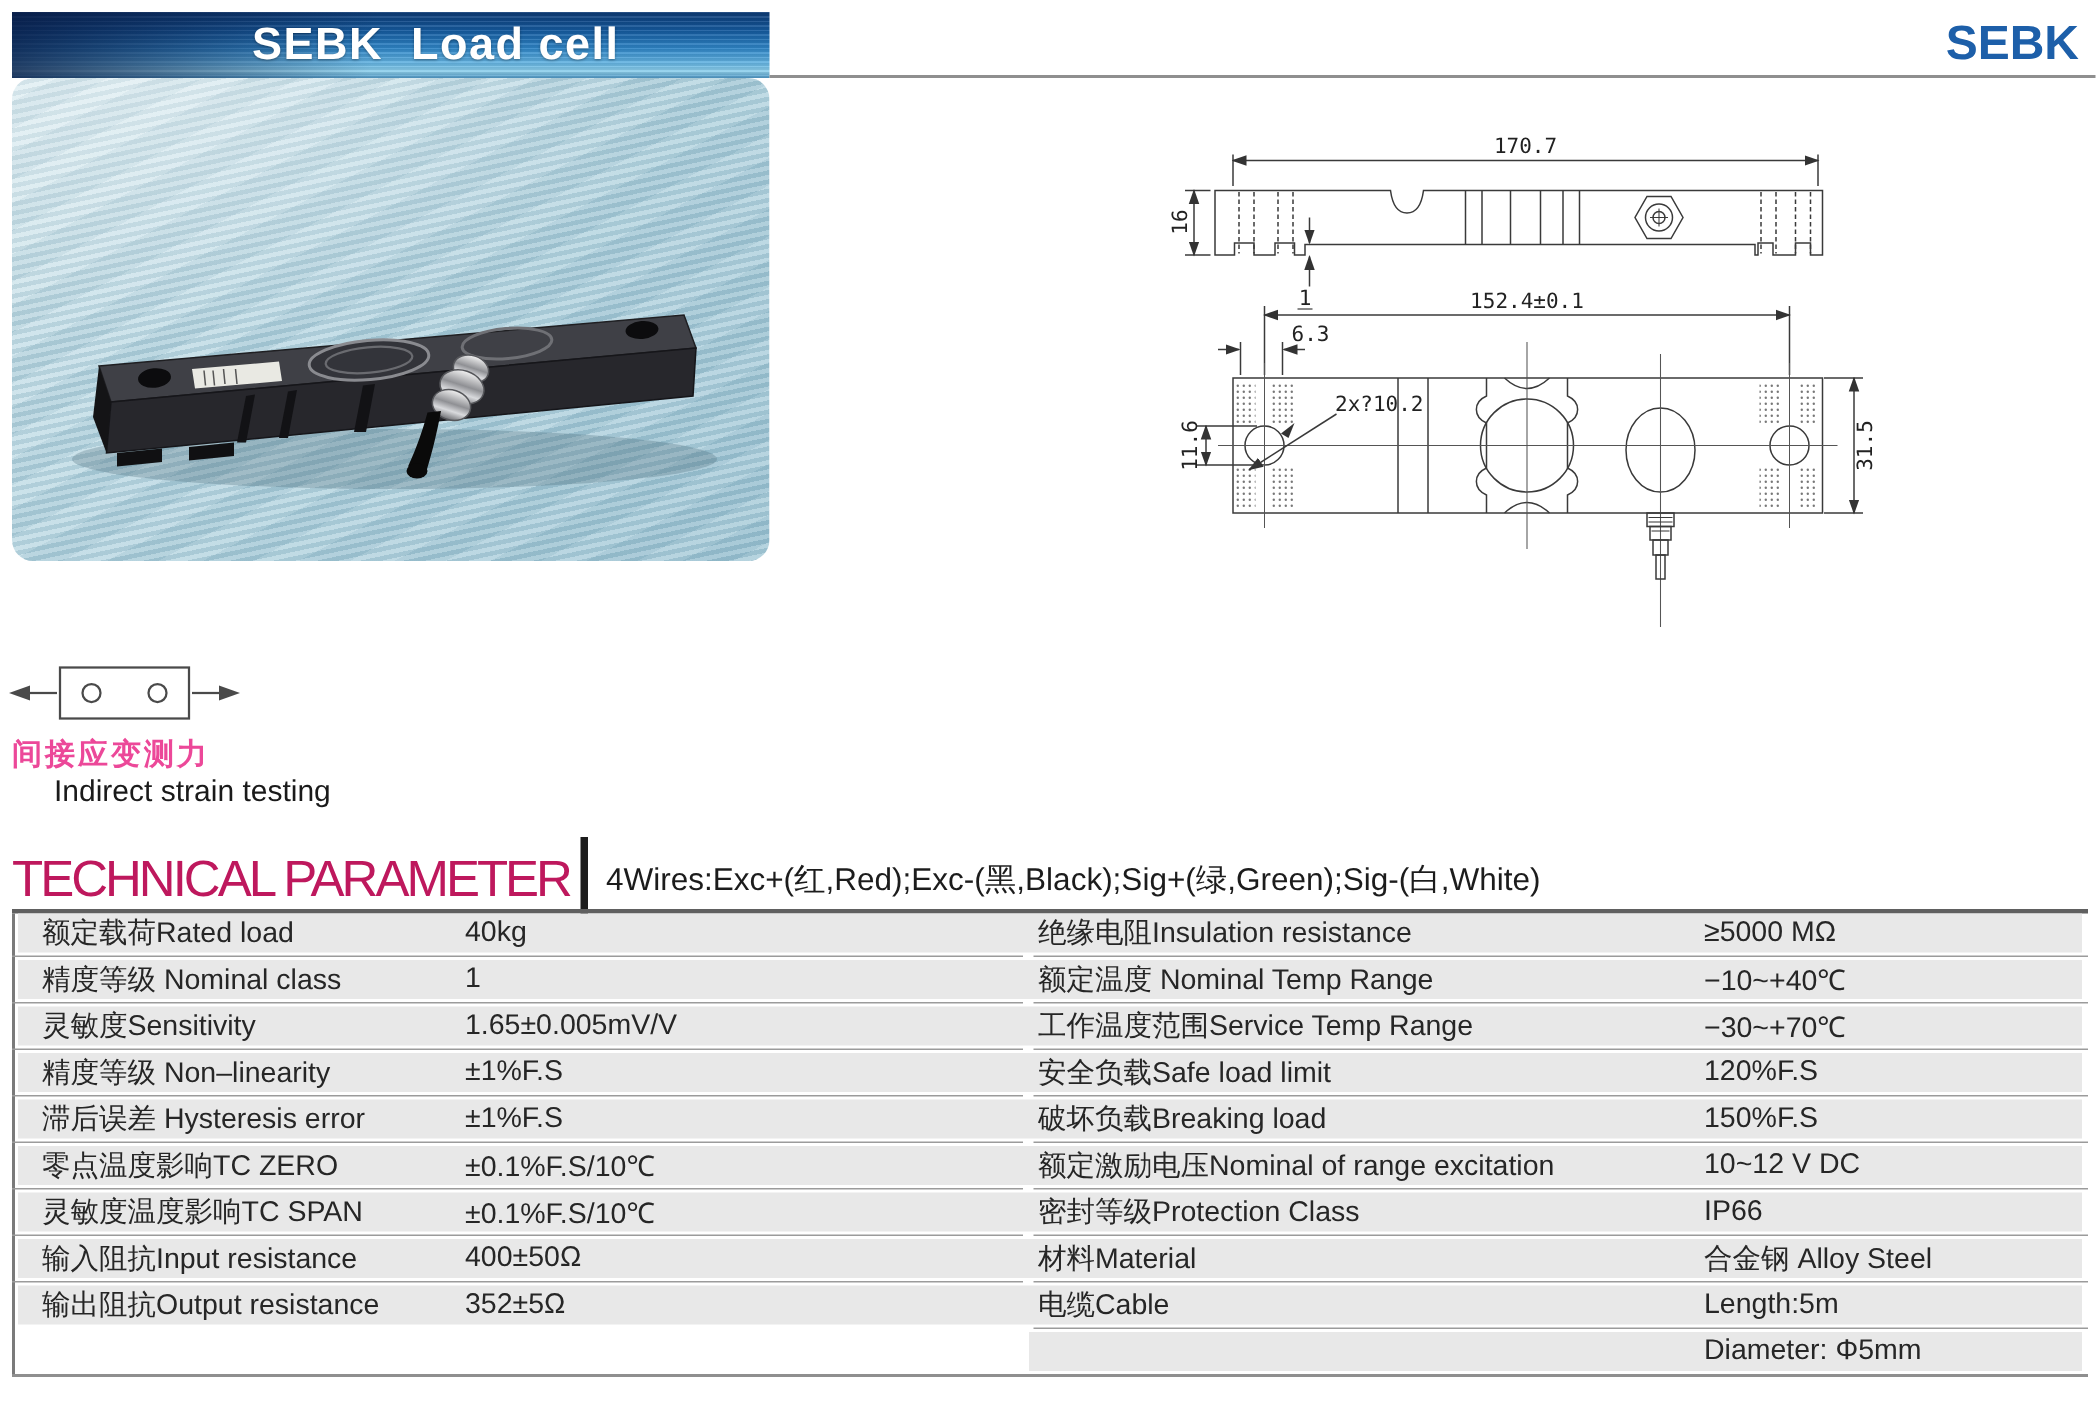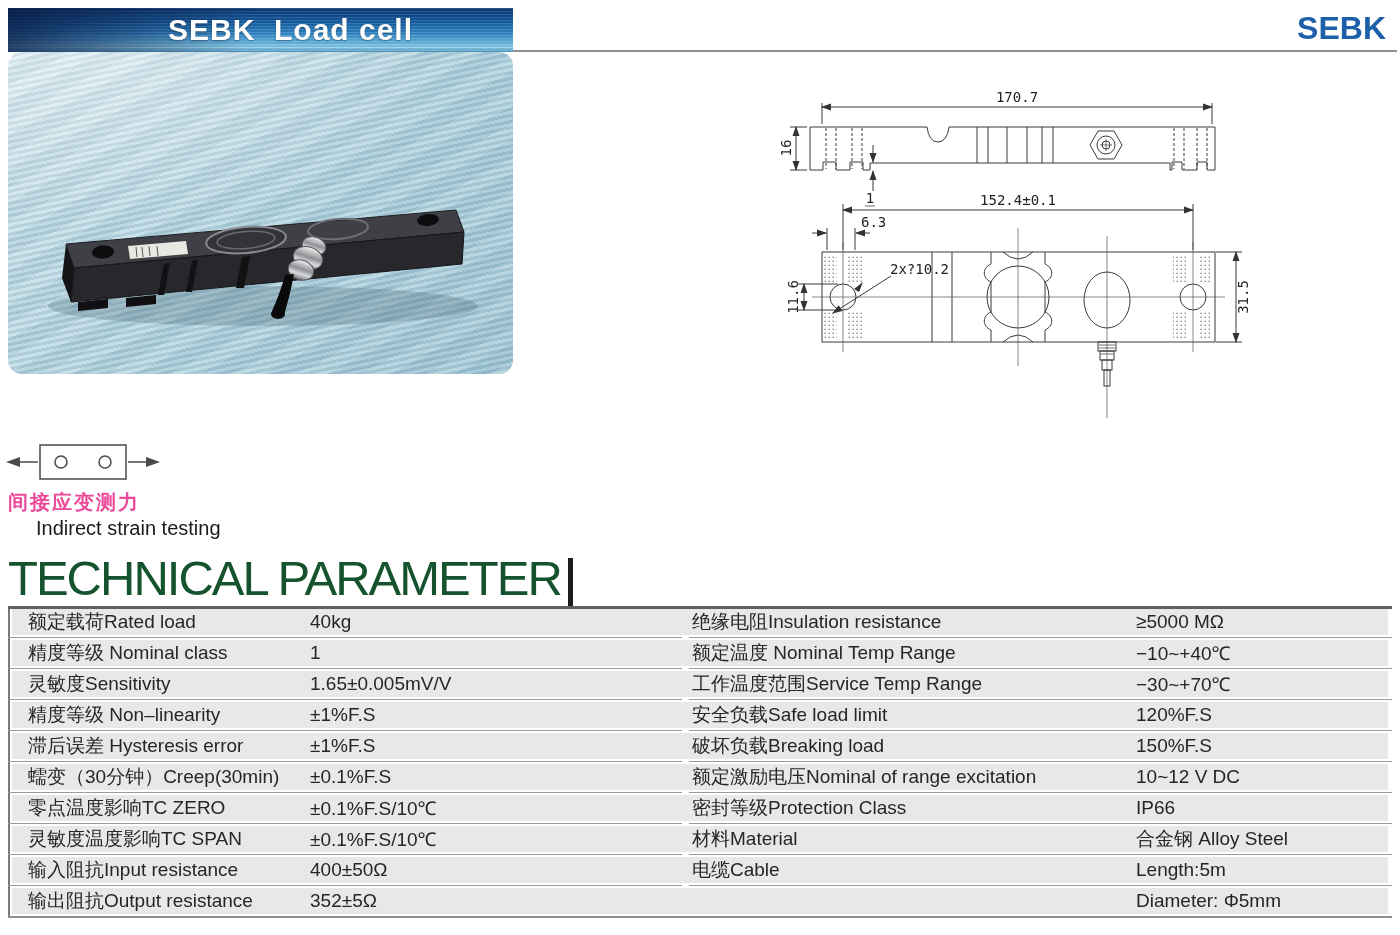--- a/index.html
+++ b/index.html
@@ -28,21 +28,21 @@
 
   
   .drawing{position:absolute;left:760px;top:60px;}
   .dimtext{font-family:"DejaVu Sans Mono",monospace;font-size:14px;fill:#222;}
   .strain-icon{position:absolute;left:4px;top:438px;}
   .cap-zh{position:absolute;left:8px;top:489px;font-size:20px;font-weight:bold;color:#ec4899;letter-spacing:2px;}
   .cap-en{position:absolute;left:8px;top:517px;font-size:20px;color:#1a1a1a;margin-left:28px;}
 
   
   .heading{position:absolute;left:8px;top:551px;display:flex;align-items:flex-end;}
-  .heading-title{font-size:49px;line-height:1;letter-spacing:-2px;color:#14532d;}
+  .heading-title{font-size:34px;line-height:1;letter-spacing:-2px;color:#be185d;}
   .heading-bar{width:5px;height:52px;background:#1c1c1c;margin:0 12px 0 7px;transform:translateY(7px);}
   .heading-note{font-size:21px;color:#1c1c1c;padding-bottom:3px;white-space:nowrap;}
 
   
   .spec-table{position:absolute;left:8px;top:606px;width:1384px;display:flex;
     border-top:3px solid #606060;border-bottom:2px solid #8f8f8f;}
   .spec-table::before{content:'';position:absolute;left:0;top:0;bottom:0;width:2px;background:#7a7a7a;}
   .half{display:flex;flex-direction:column;}
   .half.left{width:678px;}
   .half.right{width:706px;}
@@ -239,20 +239,21 @@
     </g>
     <polygon points="16,19 2,24 16,29" fill="#4a4a4a"></polygon>
     <polygon points="142,19 156,24 142,29" fill="#4a4a4a"></polygon>
   </svg>
   <div class="cap-zh">间接应变测力</div>
   <div class="cap-en">Indirect strain testing</div>
 
   <div class="heading">
     <span class="heading-title">TECHNICAL PARAMETER</span>
     <span class="heading-bar"></span>
+    <span class="heading-note">4Wires:Exc+(红,Red);Exc-(黑,Black);Sig+(绿,Green);Sig-(白,White)</span>
   </div>
 
   <div class="spec-table">
     <div class="half left">
       <div class="rowwrap">
           <div class="row">
             <div class="label">额定载荷Rated load</div>
             <div class="value">40kg</div>
           </div>
         </div>
@@ -275,26 +276,20 @@
           </div>
         </div>
       <div class="rowwrap">
           <div class="row">
             <div class="label">滞后误差 Hysteresis error</div>
             <div class="value">±1%F.S</div>
           </div>
         </div>
       <div class="rowwrap">
           <div class="row">
-            <div class="label">蠕变（30分钟）Creep(30min)</div>
-            <div class="value">±0.1%F.S</div>
-          </div>
-        </div>
-      <div class="rowwrap">
-          <div class="row">
             <div class="label">零点温度影响TC ZERO</div>
             <div class="value">±0.1%F.S/10℃</div>
           </div>
         </div>
       <div class="rowwrap">
           <div class="row">
             <div class="label">灵敏度温度影响TC SPAN</div>
             <div class="value">±0.1%F.S/10℃</div>
           </div>
         </div>

